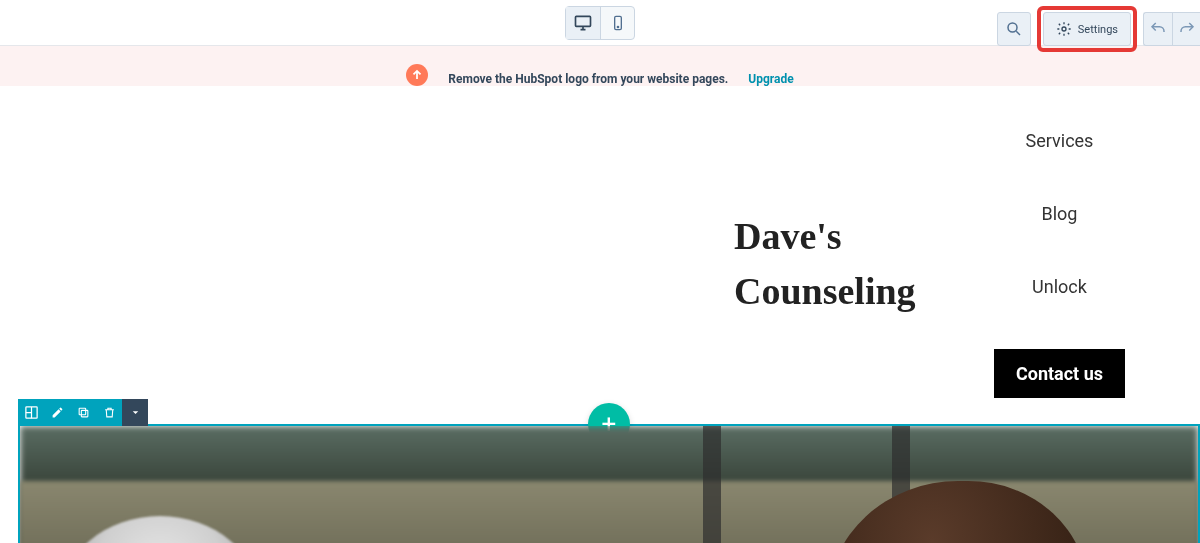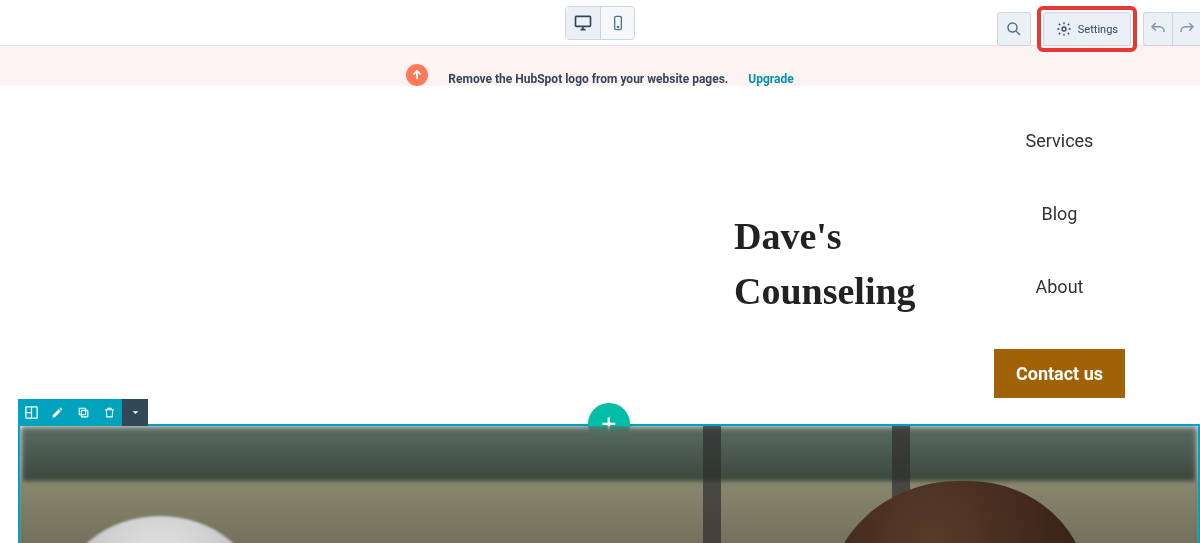--- a/index.html
+++ b/index.html
@@ -155,21 +155,21 @@
   .nav {
     display: flex;
     align-items: center;
     gap: 52px;
     font-size: 18px;
     color: #333;
     flex-direction: column;
   }
   .nav-link { cursor: pointer; }
   .cta-btn {
-    background: #a16207;
+    background: #000000;
     color: #fff;
     font-weight: 700;
     font-size: 18px;
     padding: 14px 22px;
     cursor: pointer;
   }
 
   
   .hero-block {
     position: relative;
@@ -396,21 +396,21 @@
 </div>
 
 <div class="canvas-wrap">
   <div class="page">
 
     <div class="site-header">
       <div class="logo">Dave's Counseling</div>
       <div class="nav">
         <span class="nav-link">Services</span>
         <span class="nav-link">Blog</span>
-        <span class="nav-link">About</span>
+        <span class="nav-link">Unlock</span>
         <span class="cta-btn">Contact us</span>
       </div>
     </div>
 
     <div class="hero-block">
 
       <div class="sel-toolbar">
         <div class="sel-tool">
           <svg width="15" height="15" viewBox="0 0 24 24" fill="none" stroke="#fff" stroke-width="2">
             <rect x="3" y="3" width="18" height="18" rx="1"></rect>

